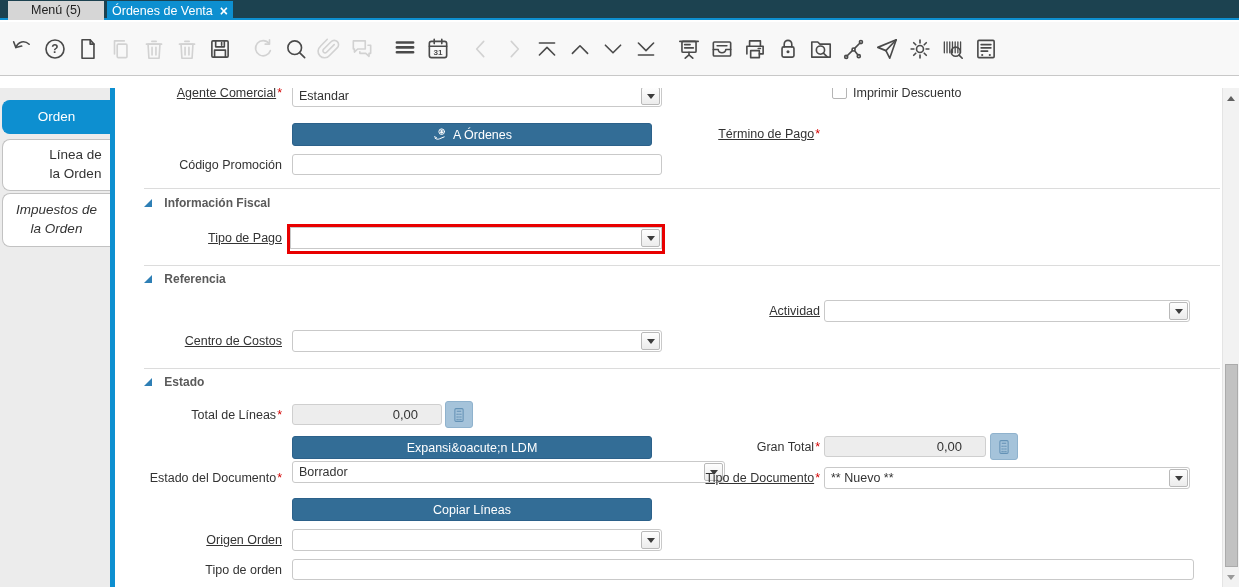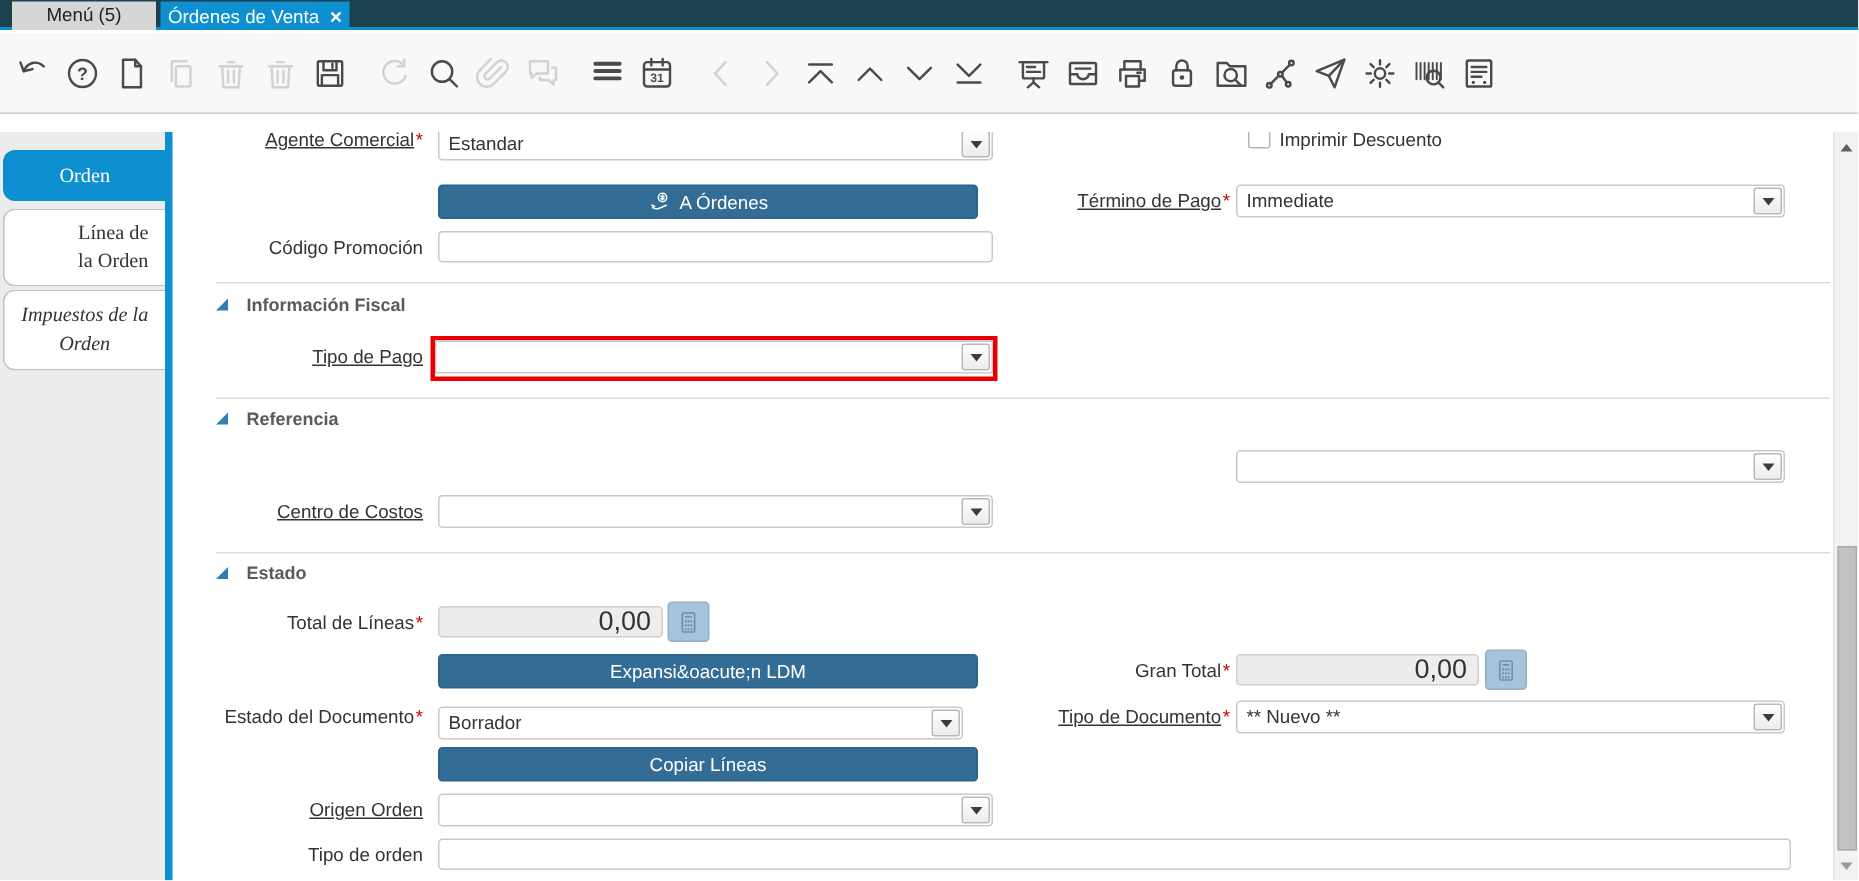--- a/index.html
+++ b/index.html
@@ -23,39 +23,39 @@
   .tbicon svg { width:100%; height:100%; }
   .tbicon svg *, .mini svg * { stroke:currentColor; fill:none; stroke-width:1.5; stroke-linecap:round; stroke-linejoin:round; }
   .tbicon svg .f, .mini svg .f { fill:currentColor; stroke:none; }
   .tbicon svg text { fill:currentColor; stroke:none; font-family:"Liberation Sans",sans-serif; font-weight:bold; }
 
   
   .sidebar { position:absolute; left:0; top:88px; width:110px; height:499px; background:#ececec; }
   .bluebar { position:absolute; left:110px; top:88px; width:5px; height:499px; background:#0d8fd0; }
   .side-tab { position:absolute; left:2px; width:108px; background:#fff; border:1px solid #c2c2c2; border-right:none;
               border-radius:8px 0 0 8px; color:#333; font-size:13.5px; text-align:center; cursor:pointer;
-              display:flex; align-items:center; justify-content:center; line-height:1.4; padding:4px 6px;font-family:Liberation Serif, serif; }
+              display:flex; align-items:center; justify-content:center; line-height:1.4; padding:4px 6px; }
   .side-tab.active { background:#0d8fd0; border-color:#0d8fd0; color:#fff; }
   .side-tab.italic { font-style:italic; }
 
   
   .form-vp { position:absolute; left:115px; top:88px; width:1107px; height:499px; overflow:hidden; background:#fff;margin-left:24px; }
   .lbl { position:absolute; font-size:12.5px; color:#333; text-align:right; line-height:15px; white-space:nowrap; }
   .lbl .u { text-decoration:underline; cursor:pointer; }
   .star { color:#d40000; margin-left:1px; }
   .combo { position:absolute; height:22px; background:#fff; border:1px solid #c9c9c9; border-radius:3px;
            font-size:12.5px; color:#333; line-height:20px; padding:0 24px 0 6px; cursor:pointer; white-space:nowrap; overflow:hidden; }
   .cbtn { position:absolute; top:1px; right:1px; bottom:1px; width:19px; background:linear-gradient(#fefefe,#ececec);
           border:1px solid #b9b9b9; border-radius:2px; cursor:pointer; }
   .cbtn::after { content:""; position:absolute; left:50%; top:50%; margin:-2px 0 0 -4px;
                  border:4px solid transparent; border-top:5px solid #3c3c3c; }
   .tinput { position:absolute; height:21px; background:#fff; border:1px solid #c9c9c9; border-radius:3px;
             font-size:12.5px; color:#333; padding:0 6px; font-family:"Liberation Sans",sans-serif; }
   .ro { position:absolute; height:21px; background:#ededed; border:1px solid #cfcfcf; border-radius:3px;
-        font-size:18px; color:#333; line-height:19px; text-align:right; padding:0 7px; }
+        font-size:13px; color:#333; line-height:19px; text-align:right; padding:0 23px; }
   .btn { position:absolute; height:23px; background:#336d96; border:1px solid #2c618a; border-radius:3px; color:#fff;
          font-size:12.5px; display:flex; align-items:center; justify-content:center; gap:5px; cursor:pointer; }
   .mini { display:inline-block; width:16px; height:16px; }
   .mini svg { width:100%; height:100%; }
   .calc-btn { position:absolute; width:28px; height:27px; background:#a5c3da; border:1px solid #8fb2cd;
               border-radius:3px; color:#6492b6; cursor:pointer; display:flex; align-items:center; justify-content:center; }
   .calc-btn svg { width:18px; height:18px; }
   .calc-btn svg * { stroke:currentColor; fill:none; stroke-width:1.4; }
   .calc-btn svg .f { fill:currentColor; stroke:none; }
   .hr { position:absolute; height:1px; background:#dcdcdc; left:5px; width:1076px; }
@@ -244,24 +244,20 @@
       <span class="mini"><svg viewBox="0 0 24 24">
         <circle cx="14.5" cy="7" r="4.2"></circle>
             <path d="M14.5 4.6v4.8M12.8 6h3.4M12.8 8.2h3.4"></path>
         <path d="M4.5 16.8c2.2 1.6 4.4 2 6.8.9l7-2.9M3.8 14.6l2.8 1.2"></path>
           </svg></span>
       <span>A Órdenes</span>
     </div>
     <div class="lbl" style="left:450px; top:39px; width:231px;">
       <span class="u">Término de Pago</span><span class="star">*</span>
     </div>
-    <div class="combo" style="left:685px; top:35px; width:366px;">
-      <span>Immediate</span>
-      <span class="cbtn"></span>
-    </div>
 
     <div class="lbl" style="left:0; top:70px; width:143px;padding-left:12px;">
       <span>Código Promoción</span>
     </div>
     <input class="tinput" style="left: 153px; top: 66px; width: 370px;" value="">
 
     <div class="hr" style="top:100px;"></div>
 
     <div class="sec" style="left:5px; top:108px;">
       <span class="tri"></span>
@@ -278,20 +274,23 @@
       </div>
     </div>
 
     <div class="hr" style="top:177px;"></div>
 
     <div class="sec" style="left:5px; top:184px;">
       <span class="tri"></span>
       <span>Referencia</span>
     </div>
 
+    <div class="lbl" style="left:450px; top:216px; width:231px;">
+      <span class="u">Actividad</span>
+    </div>
     <div class="combo" style="left:685px; top:212px; width:366px;">
       <span></span>
       <span class="cbtn"></span>
     </div>
 
     <div class="lbl" style="left:0; top:246px; width:143px;">
       <span class="u">Centro de Costos</span>
     </div>
     <div class="combo" style="left:153px; top:242px; width:370px;">
       <span></span>
@@ -344,21 +343,21 @@
           <circle class="f" cx="14.5" cy="14.5" r="1"></circle>
       <circle class="f" cx="9.5" cy="18" r="1"></circle>
           <circle class="f" cx="12" cy="18" r="1"></circle>
           <circle class="f" cx="14.5" cy="18" r="1"></circle>
         </svg>
     </div>
 
     <div class="lbl" style="left:0; top:383px; width:143px;">
       <span>Estado del Documento</span><span class="star">*</span>
     </div>
-    <div class="combo" style="left:153px; top:383px; width:350px;">
+    <div class="combo" style="left:153px; top:373px; width:433px;">
       <span>Borrador</span>
       <span class="cbtn"></span>
     </div>
     <div class="lbl" style="left:450px; top:383px; width:231px;">
       <span class="u">Tipo de Documento</span><span class="star">*</span>
     </div>
     <div class="combo" style="left:685px; top:379px; width:366px;">
       <span>** Nuevo **</span>
       <span class="cbtn"></span>
     </div>

